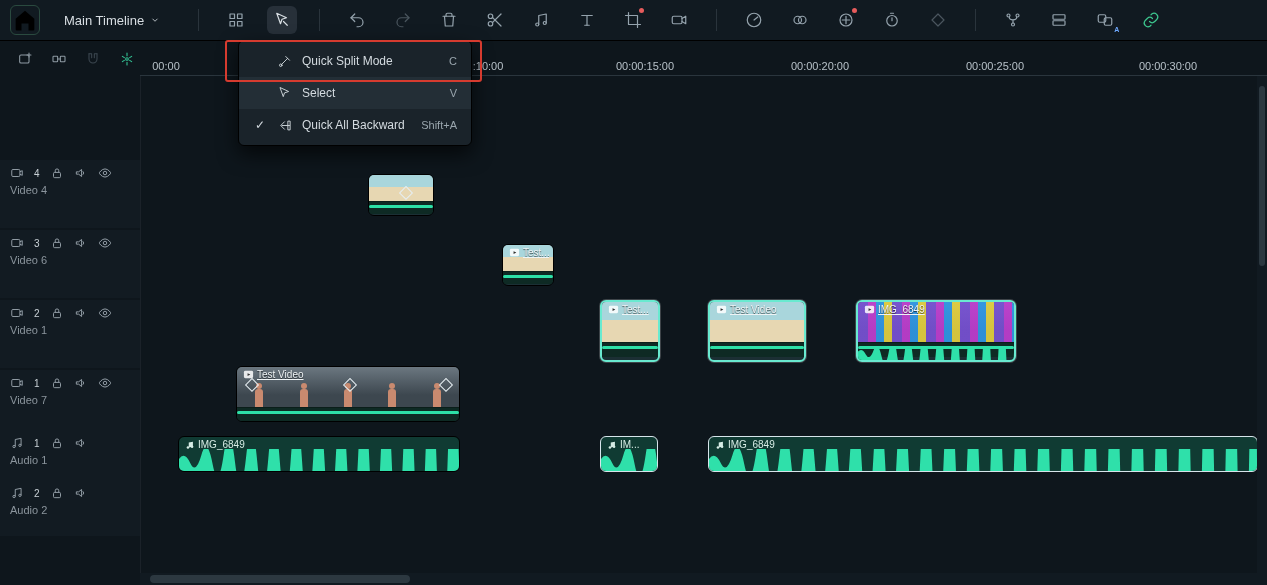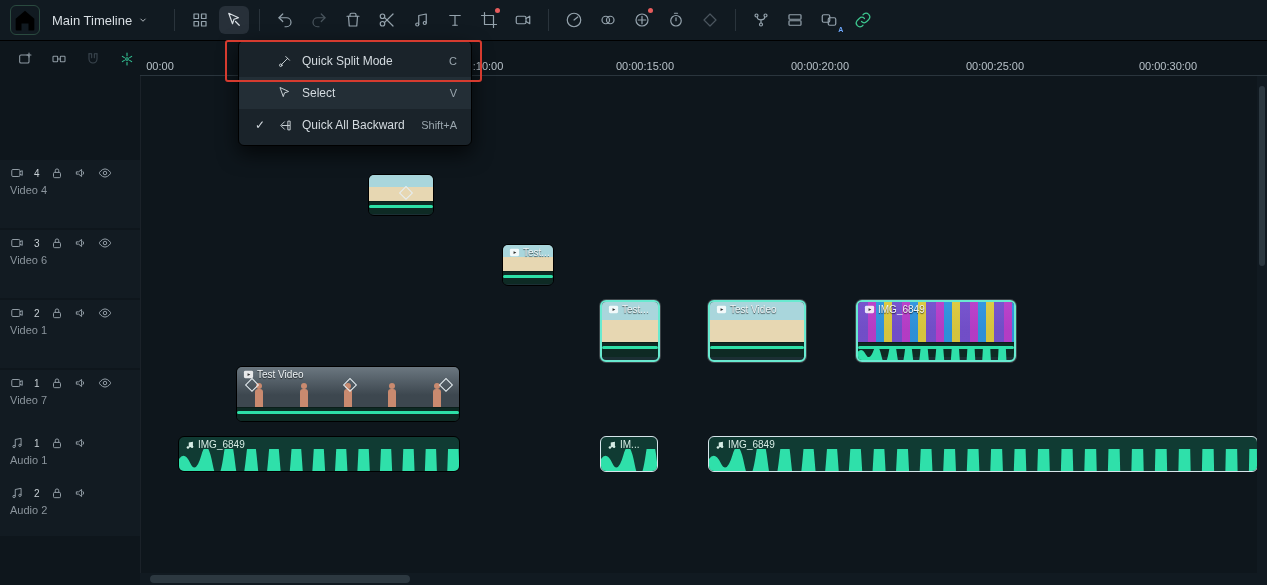--- a/index.html
+++ b/index.html
@@ -13,21 +13,21 @@
     height: 585px;
     overflow: hidden;
     user-select: none;
   }
   .toolbar {
     height: 40px;
     background: #111a21;
     display: flex;
     align-items: center;
     padding: 0 10px;
-    gap: 4px;
+    gap: 16px;
     border-bottom: 1px solid #000;
   }
   .home-btn {
     width: 28px; height: 28px; border-radius: 6px;
     border: 1px solid #2a4a3f;
     display:flex;align-items:center;justify-content:center;
     color:#33c99c;
   }
   .title-block {
     display:flex;align-items:center;gap:6px;
@@ -116,21 +116,21 @@
     background:#1b2f34;border:1px solid #000;overflow:hidden;
   }
   .clip.selected{border:2px solid #69ead0;box-shadow:0 0 0 1px #fff3;}
   .clip-body{
     height:40px;background:linear-gradient(180deg,#6b7780,#3d474f 70%);
     position:relative;
   }
   .clip-title{
     position:absolute;left:6px;top:2px;display:flex;align-items:center;gap:3px;
     font-size:10px;color:#eef3f5;text-shadow:0 1px 1px #000a;
-    max-width:calc(100% - 10px);white-space:nowrap;overflow:hidden;text-overflow:ellipsis;
+    max-width:calc(100% - 10px);white-space:nowrap;overflow:hidden;text-overflow:ellipsis;text-decoration:underline;
   }
   .clip-title svg{width:11px;height:11px;flex:none;stroke:none;fill:#eef3f5;}
   .clip-bar{
     height:14px;background:#0e2a24;border-top:1px solid #0b1e1a;position:relative;
   }
   .clip-bar::before{
     content:"";position:absolute;left:0;right:0;top:3px;height:3px;background:#2de0a7;border-radius:2px;
   }
   .people {
     position:absolute;inset:0;display:flex;justify-content:space-around;align-items:flex-end;
@@ -375,21 +375,21 @@
   <div class="r2-icon teal">
     <svg viewBox="0 0 24 24">
         <path d="M12 3v4M12 17v4M5 8l3 2M19 8l-3 2M5 16l3-2M19 16l-3-2"></path>
         <circle cx="12" cy="12" r="2"></circle>
       </svg>
   </div>
 </div>
 
 <div class="ruler">
   <div class="ruler-line"></div>
-  <span class="ruler-tick" style="left:20px">00:00</span>
+  <span class="ruler-tick" style="left:26px">00:00</span>
   <span class="ruler-tick" style="left:348px">:10:00</span>
   <span class="ruler-tick" style="left:505px">00:00:15:00</span>
   <span class="ruler-tick" style="left:680px">00:00:20:00</span>
   <span class="ruler-tick" style="left:855px">00:00:25:00</span>
   <span class="ruler-tick" style="left:1028px">00:00:30:00</span>
 
   <div class="mini-seg seg-green" style="left:364px;width:46px"></div>
   <div class="mini-seg seg-green" style="left:460px;width:50px"></div>
   <div class="mini-seg seg-green" style="left:570px;width:90px"></div>
   <div class="mini-seg seg-green" style="left:720px;width:60px"></div>

